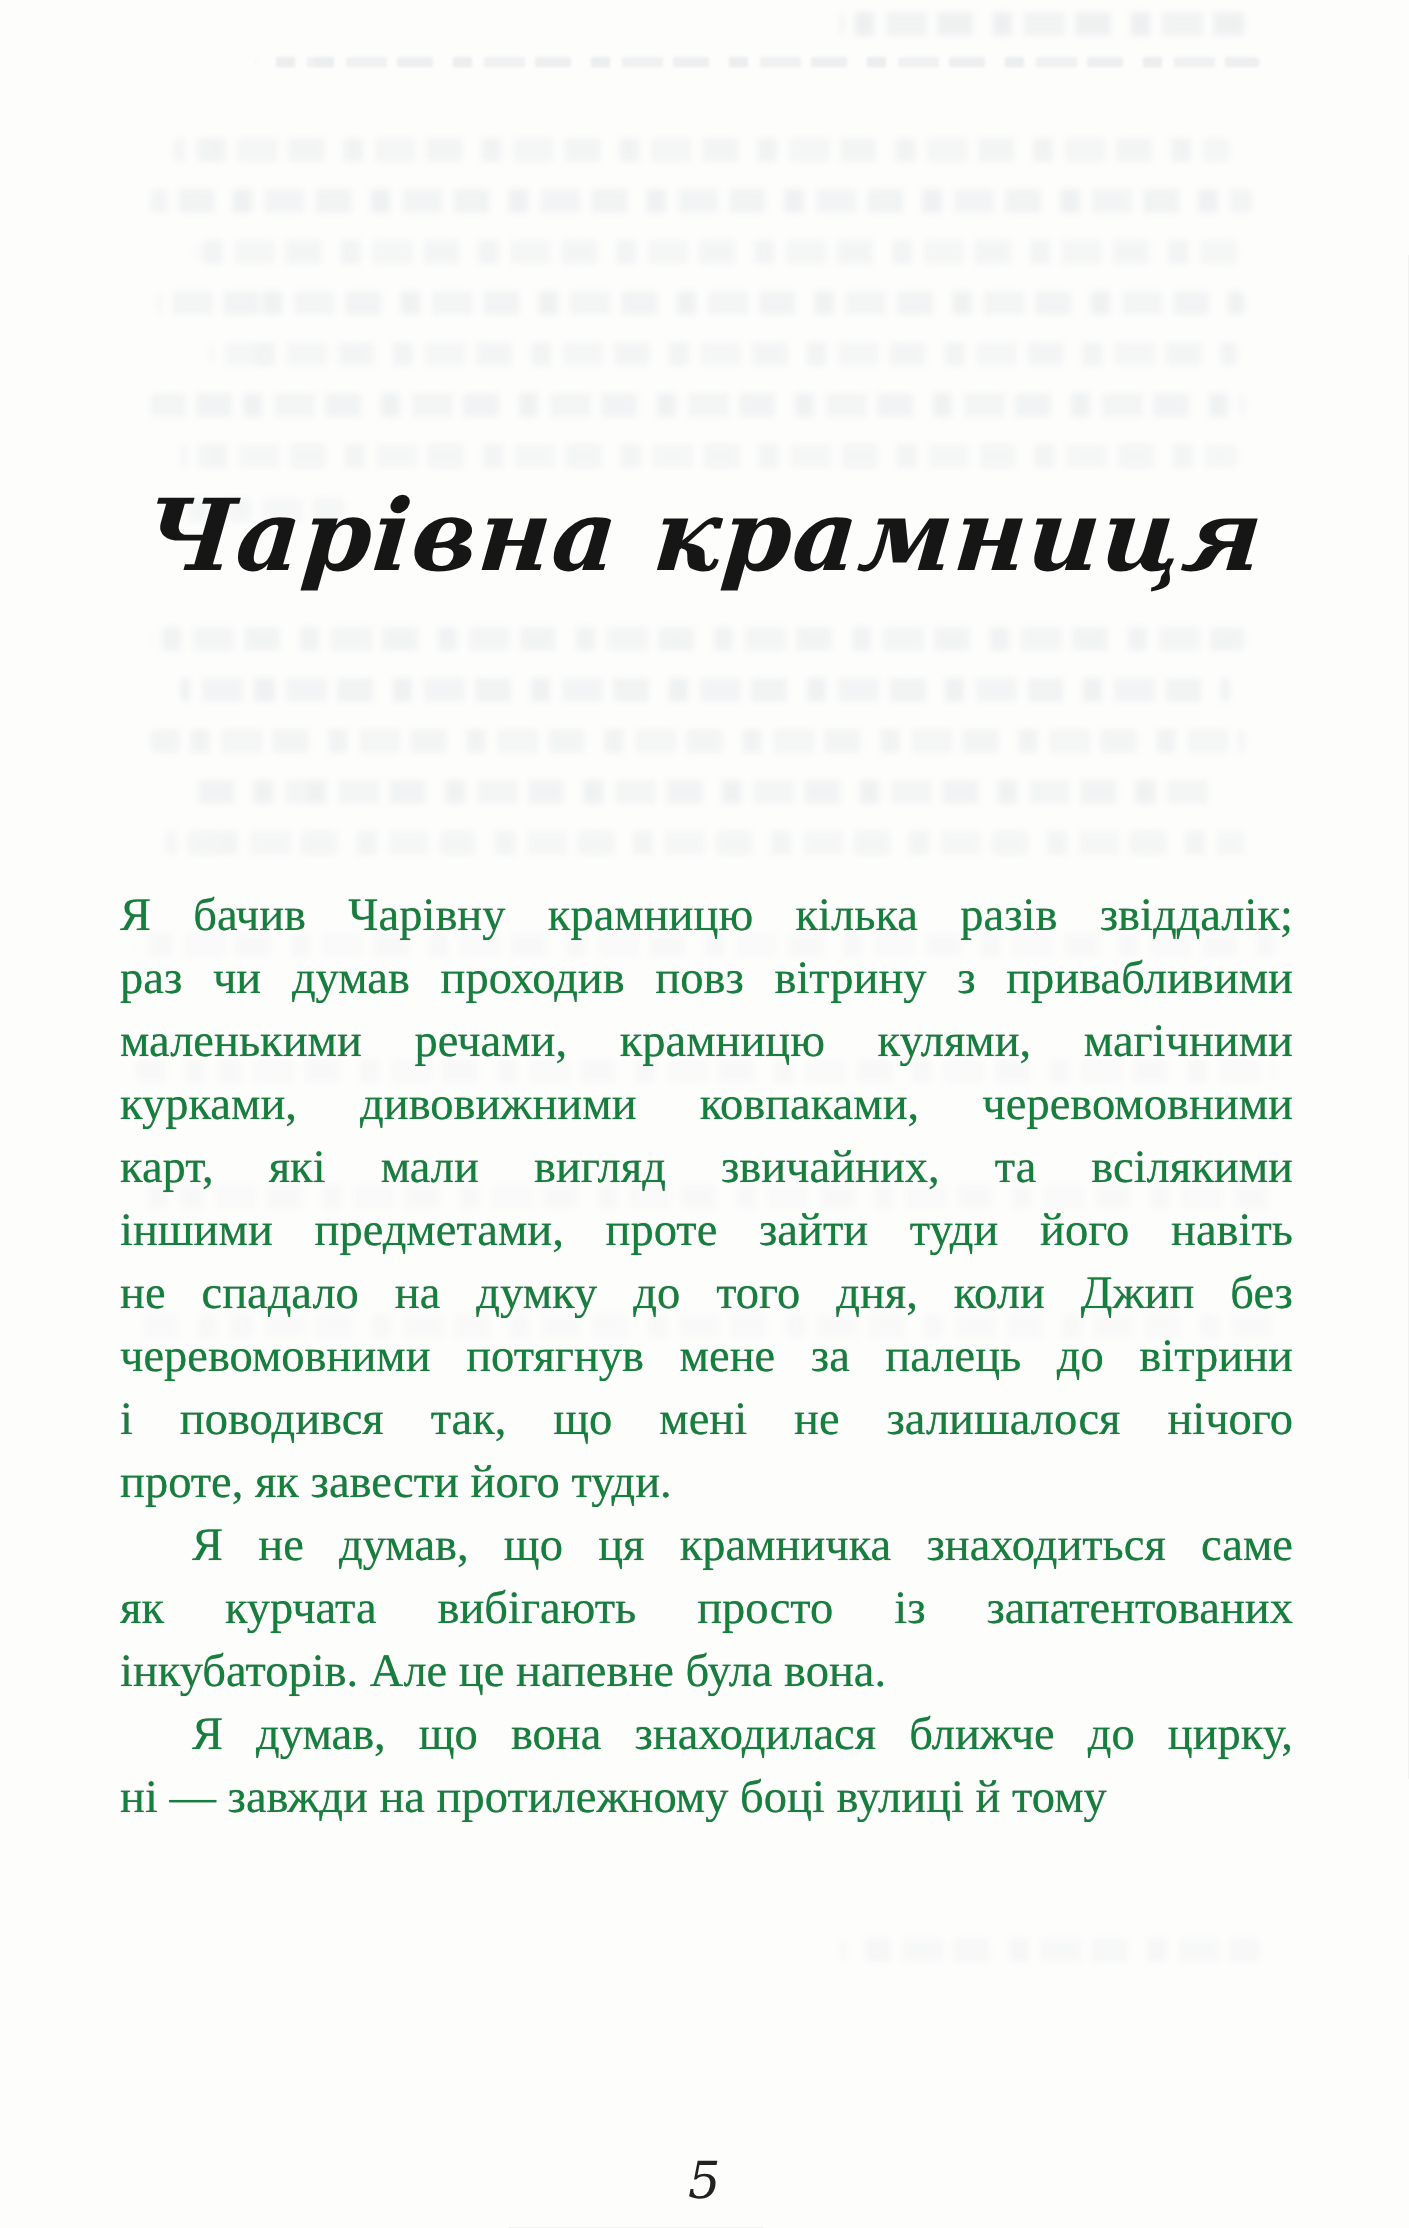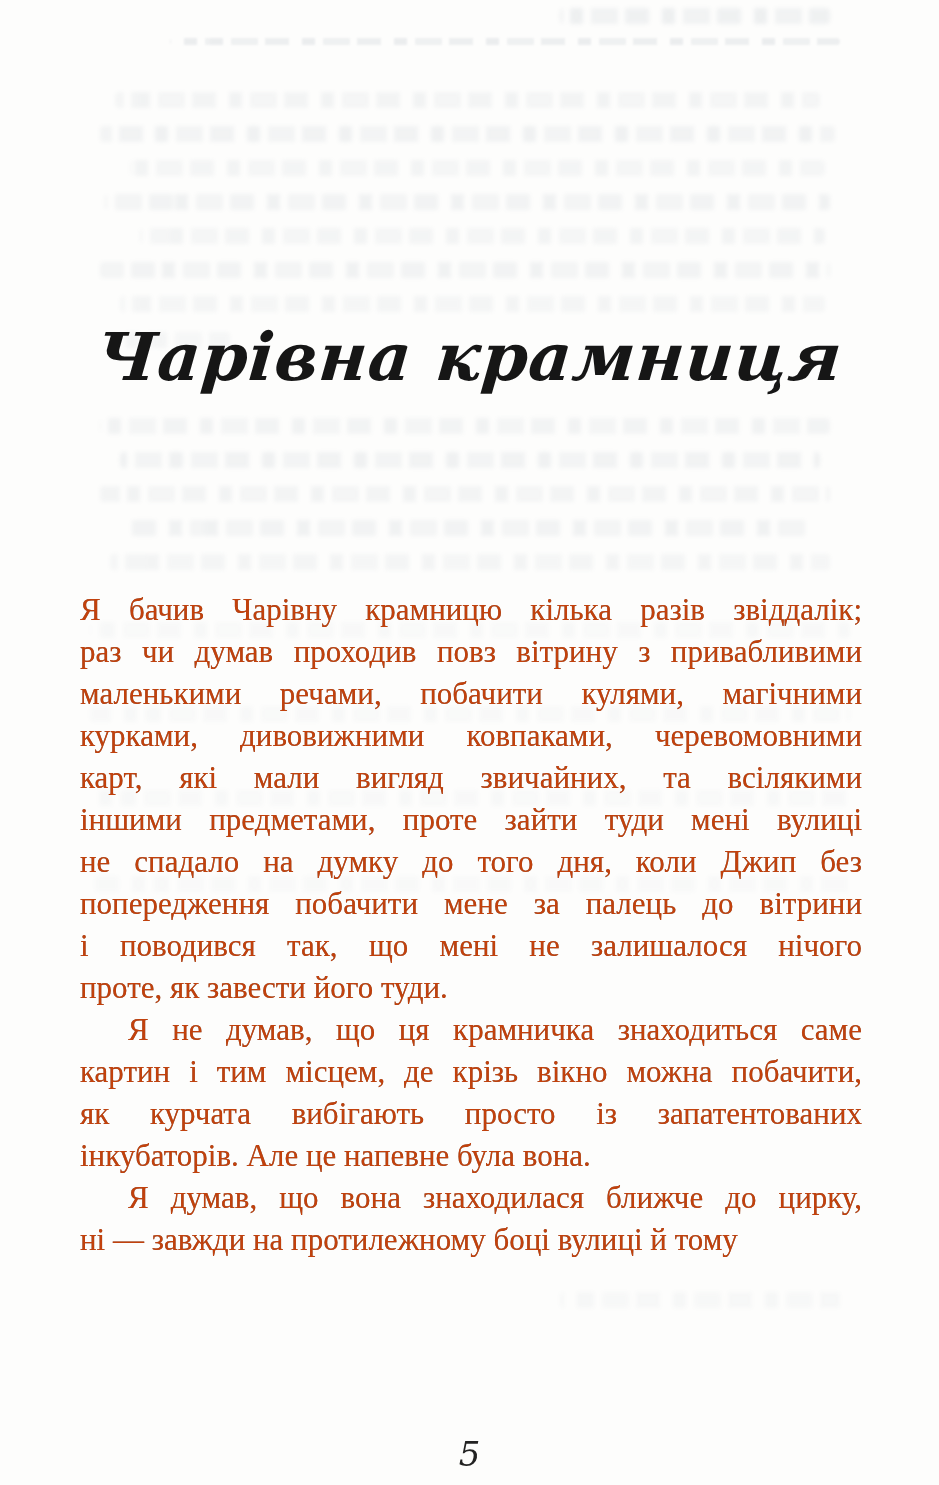--- a/index.html
+++ b/index.html
@@ -57,21 +57,21 @@
     transform: skewX(-5deg);
   }
 
   
   .body-text {
     position: absolute;
     top: 589px;
     left: 80px;
     width: 782px;
     font-size: 31px;
-    color: #c2410c;
+    color: #15803d;
     text-shadow: 0 0 0.6px rgba(20, 20, 20, 0.55);
   }
   .paragraph { margin: 0; }
   .line {
     height: 42px;
     line-height: 42px;
     text-align: justify;
     text-align-last: justify;
   }
   .line.last { text-align-last: left; }
@@ -117,32 +117,31 @@
     <div class="band" style="top:876px; left:90px;  width:760px; opacity:.07; background-position:66px 0;"></div>
     <div class="band" style="top:1292px; left:560px; width:280px; opacity:.10; background-position:21px 0;"></div>
   </div>
 
   <h1 class="chapter-title">Чарівна крамниця</h1>
 
   <div class="body-text" id="body-text">
       <div class="paragraph">
         <div class="line">Я бачив Чарівну крамницю кілька разів звіддалік;</div>
         <div class="line">раз чи думав проходив повз вітрину з привабливими</div>
-        <div class="line">маленькими речами, побачити кулями, магічними</div>
+        <div class="line">маленькими речами, крамницю кулями, магічними</div>
         <div class="line">курками, дивовижними ковпаками, черевомовними</div>
         <div class="line">карт, які мали вигляд звичайних, та всілякими</div>
-        <div class="line">іншими предметами, проте зайти туди мені вулиці</div>
+        <div class="line">іншими предметами, проте зайти туди його навіть</div>
         <div class="line">не спадало на думку до того дня, коли Джип без</div>
-        <div class="line">попередження побачити мене за палець до вітрини</div>
+        <div class="line">черевомовними потягнув мене за палець до вітрини</div>
         <div class="line">і поводився так, що мені не залишалося нічого</div>
         <div class="line last">проте, як завести його туди.</div>
       </div>
       <div class="paragraph">
         <div class="line indent">Я не думав, що ця крамничка знаходиться саме</div>
-        <div class="line">картин і тим місцем, де крізь вікно можна побачити,</div>
         <div class="line">як курчата вибігають просто із запатентованих</div>
         <div class="line last">інкубаторів. Але це напевне була вона.</div>
       </div>
       <div class="paragraph">
         <div class="line indent">Я думав, що вона знаходилася ближче до цирку,</div>
         <div class="line last">ні — завжди на протилежному боці вулиці й тому</div>
       </div>
     </div>
 
   <div class="page-number">5</div>

